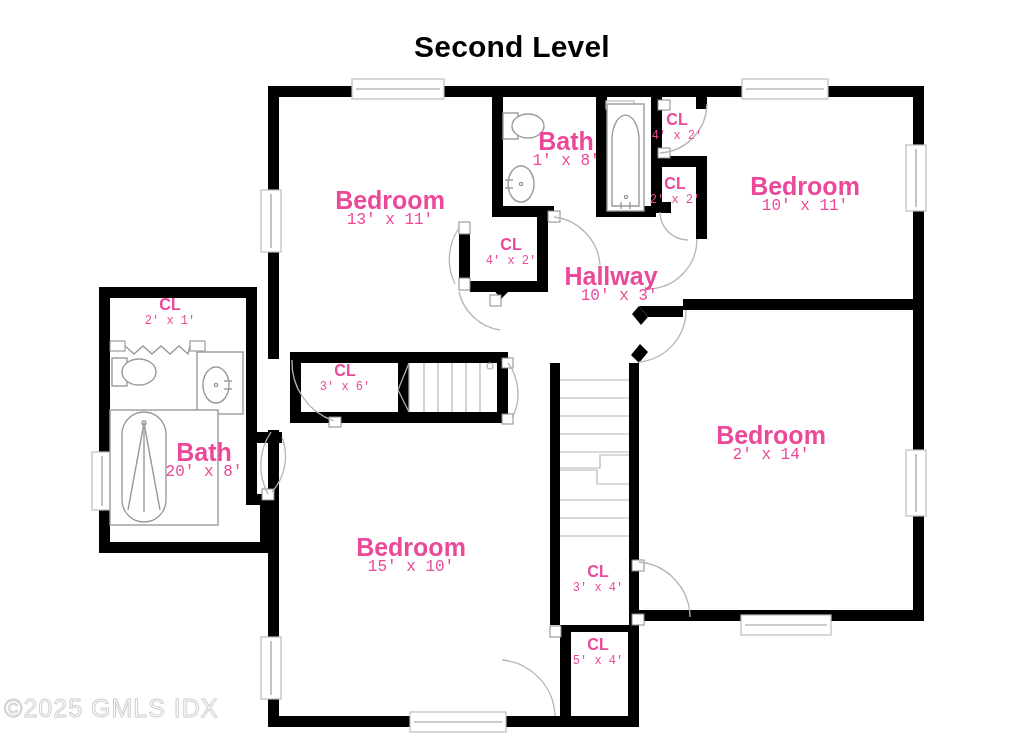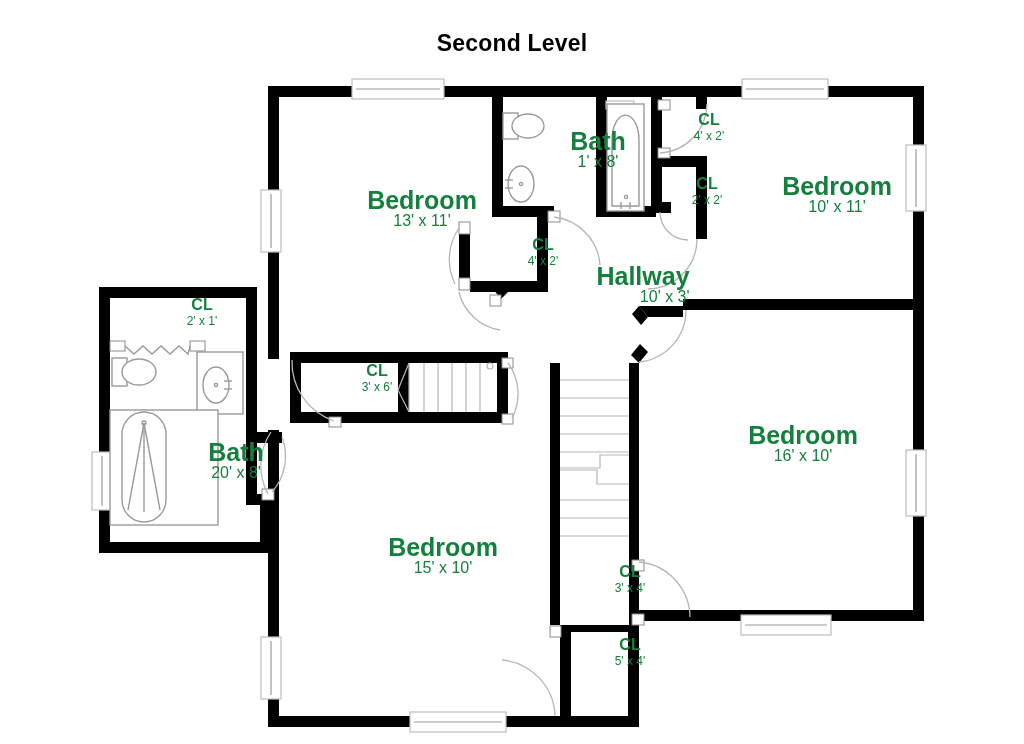--- a/index.html
+++ b/index.html
@@ -19,46 +19,46 @@
     left: 0; top: 0;
     width: 1024px;
     height: 744px;
   }
   #plan-title {
     position: absolute;
     left: 0;
     top: 30px;
     width: 1024px;
     text-align: center;
-    font-size: 23px;
+    font-size: 30px;
     font-weight: bold;
     color: #000000;
     letter-spacing: 0.2px;
   }
   #floorplan-svg {
     position: absolute;
     left: 0; top: 0;
     width: 1024px;
     height: 744px;
   }
   .room-label {
     position: absolute;
     text-align: center;
-    color: #15803d;
+    color: #ec4899;
     white-space: nowrap;
     transform: translateX(-50%);
-    margin-left: 32px;
   }
   .room-label .rl-name {
     display: block;
     font-weight: bold;
   }
   .room-label .rl-dim {
     display: block;
     font-weight: normal;
+    font-family: Liberation Mono, monospace;
   }
   .label-room .rl-name { font-size: 25px; line-height: 22px; }
   .label-room .rl-dim  { font-size: 16px; line-height: 19px; }
   .label-closet .rl-name { font-size: 16px; line-height: 18px; }
   .label-closet .rl-dim  { font-size: 12px; line-height: 15px; }
   #watermark {
     position: absolute;
     left: 4px;
     top: 694px;
     font-size: 25px;
@@ -375,21 +375,21 @@
     <span class="rl-dim">10' x 11'</span>
   </div>
 
   <div class="room-label label-room" style="left:611px; top:265px;text-align:right;">
     <span class="rl-name">Hallway</span>
     <span class="rl-dim">10' x 3'</span>
   </div>
 
   <div class="room-label label-room" style="left:771px; top:424px;">
     <span class="rl-name">Bedroom</span>
-    <span class="rl-dim">16' x 10'</span>
+    <span class="rl-dim">2' x 14'</span>
   </div>
 
   <div class="room-label label-room" style="left:204px; top:441px;">
     <span class="rl-name">Bath</span>
     <span class="rl-dim">20' x 8'</span>
   </div>
 
   <div class="room-label label-room" style="left:411px; top:536px;">
     <span class="rl-name">Bedroom</span>
     <span class="rl-dim">15' x 10'</span>
@@ -423,14 +423,15 @@
   <div class="room-label label-closet" style="left:598px; top:563px;">
     <span class="rl-name">CL</span>
     <span class="rl-dim">3' x 4'</span>
   </div>
 
   <div class="room-label label-closet" style="left:598px; top:636px;">
     <span class="rl-name">CL</span>
     <span class="rl-dim">5' x 4'</span>
   </div>
 
+  <div id="watermark">©2025 GMLS IDX</div>
 
 </div>
 
 </body></html>

